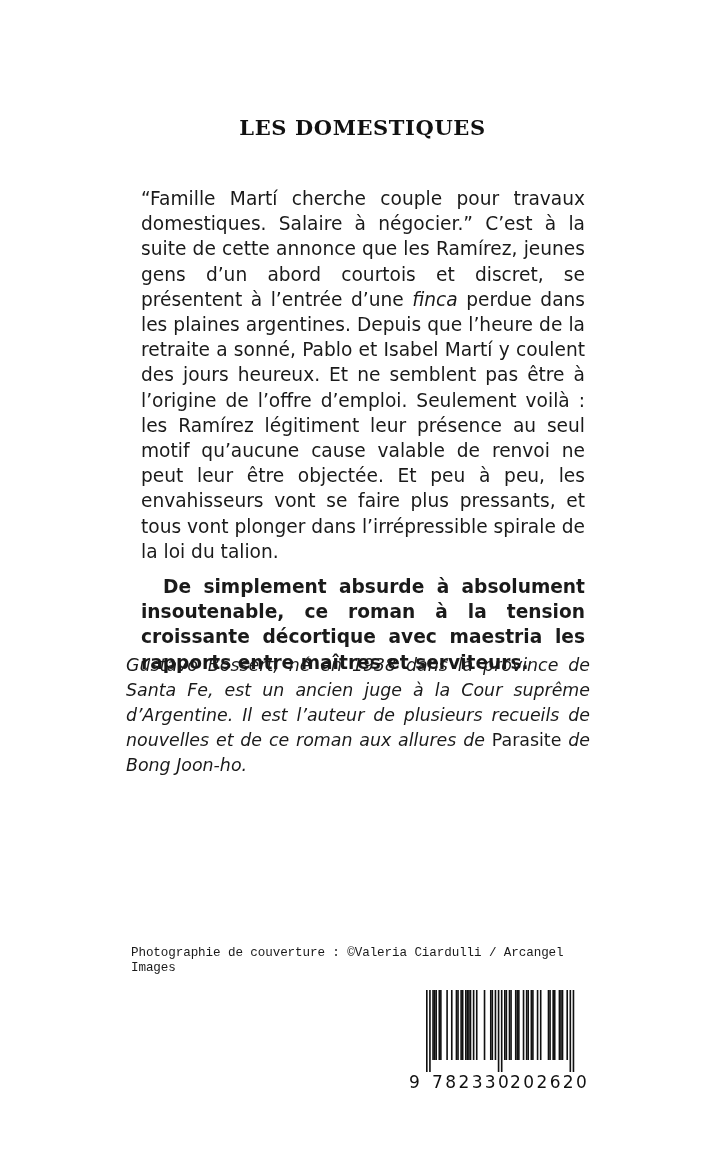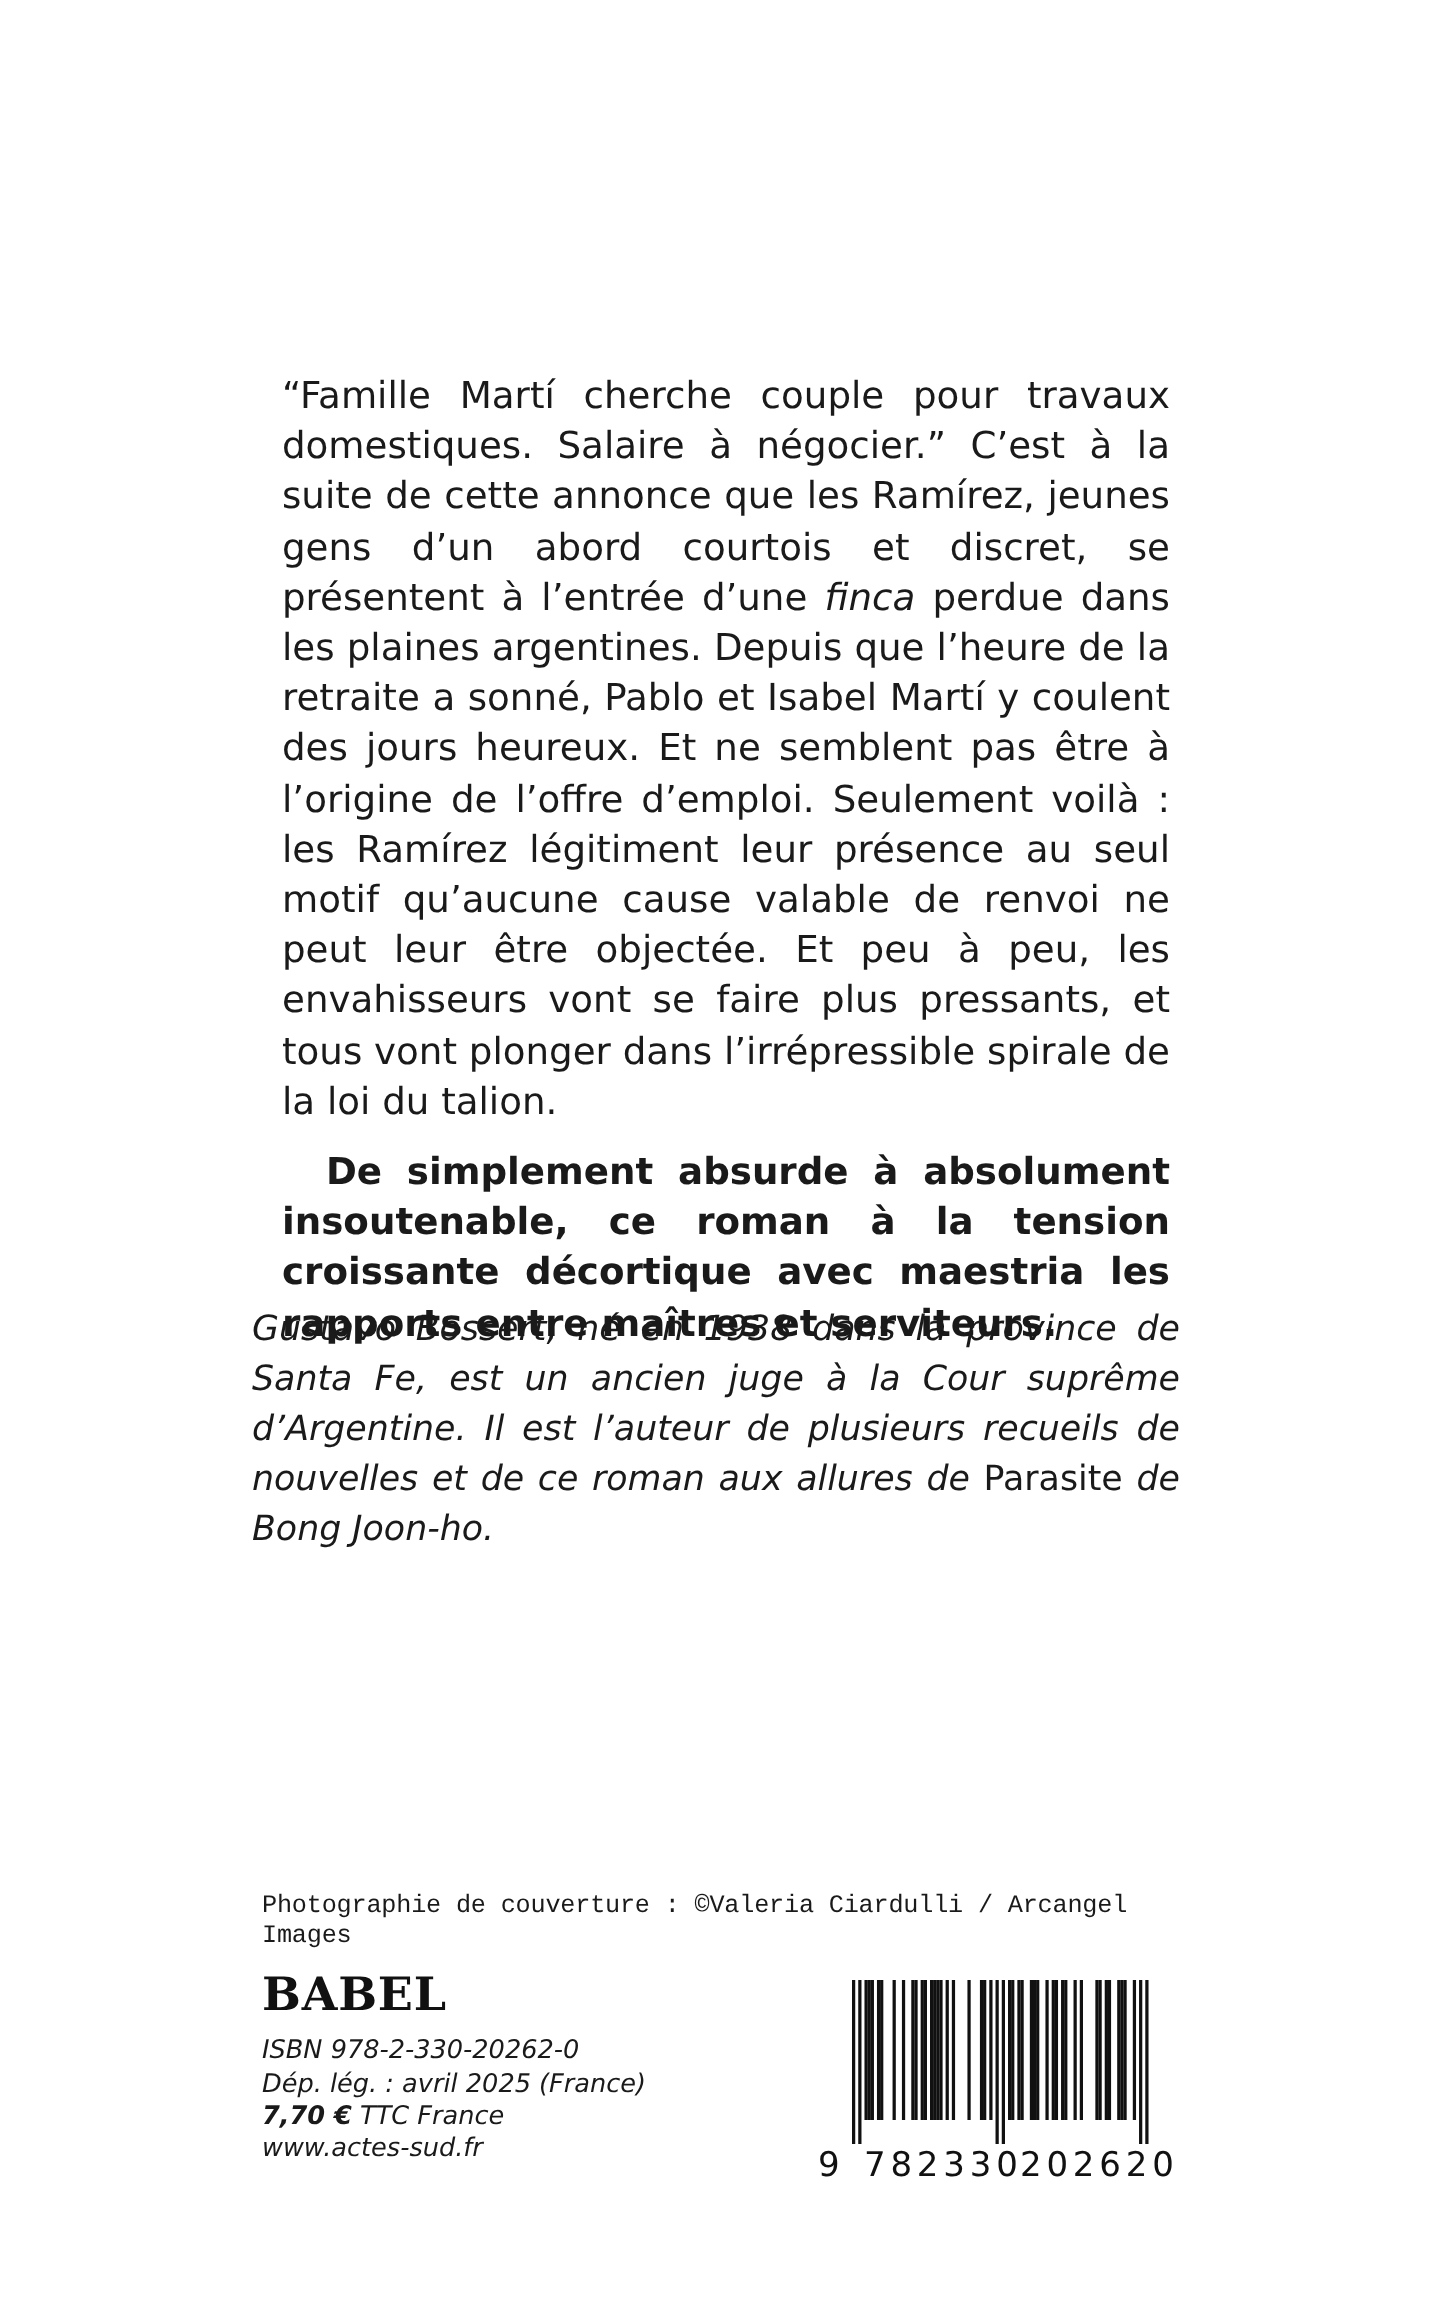--- a/index.html
+++ b/index.html
@@ -129,41 +129,33 @@
     display: block;
     width: 195px;
     height: 105px;
   }
 </style>
 </head>
 <body>
 
 <div class="page">
 
+  <div class="book-title">LES DOMESTIQUES</div>
 
   <div class="blurb">
     <p><span>“Famille Martí cherche couple pour travaux domestiques. Salaire à négocier.” C’est à la suite de cette annonce que les Ramírez, jeunes gens d’un abord courtois et discret, se présentent à l’entrée d’une </span><i>finca</i><span> perdue dans les plaines argentines. Depuis que l’heure de la retraite a sonné, Pablo et Isabel Martí y coulent des jours heureux. Et ne semblent pas être à l’origine de l’offre d’emploi. Seulement voilà : les Ramírez légitiment leur présence au seul motif qu’aucune cause valable de renvoi ne peut leur être objectée. Et peu à peu, les envahisseurs vont se faire plus pressants, et tous vont plonger dans l’irrépressible spirale de la loi du talion.</span></p>
     <p class="indented">De simplement absurde à absolument insoutenable, ce roman à la tension croissante décortique avec maestria les rapports entre maîtres et serviteurs.</p>
   </div>
 
   <div class="bio">
     <p><span>Gustavo Bossert, né en 1938 dans la province de Santa Fe, est un ancien juge à la Cour suprême d’Argentine. Il est l’auteur de plusieurs recueils de nouvelles et de ce roman aux allures de </span><span class="roman">Parasite</span><span> de Bong Joon-ho.</span></p>
   </div>
 
   <div class="photo-credit">Photographie de couverture : ©Valeria Ciardulli / Arcangel Images</div>
 
-  <div class="imprint">
-    <div class="imprint-logo">BABEL</div>
-    <div class="imprint-lines">
-      <div>ISBN 978-2-330-20262-0</div>
-      <div>Dép. lég. : avril 2025  (France)</div>
-      <div><span class="price">7,70 €</span><span class="price-tail"> TTC France</span></div>
-      <div>www.actes-sud.fr</div>
-    </div>
-  </div>
 
   <div class="barcode-block">
     <svg class="barcode-svg" viewBox="0 0 195 105" xmlns="http://www.w3.org/2000/svg">
       <rect x="0" y="0" width="195" height="105" fill="#ffffff"></rect>
       <g fill="#111111" id="barcode-bars">
           <rect x="26.00" y="2" width="1.62" height="82"></rect>
           <rect x="29.12" y="2" width="1.62" height="82"></rect>
           <rect x="32.24" y="2" width="1.62" height="70"></rect>
           <rect x="33.80" y="2" width="1.62" height="70"></rect>
           <rect x="35.36" y="2" width="1.62" height="70"></rect>

